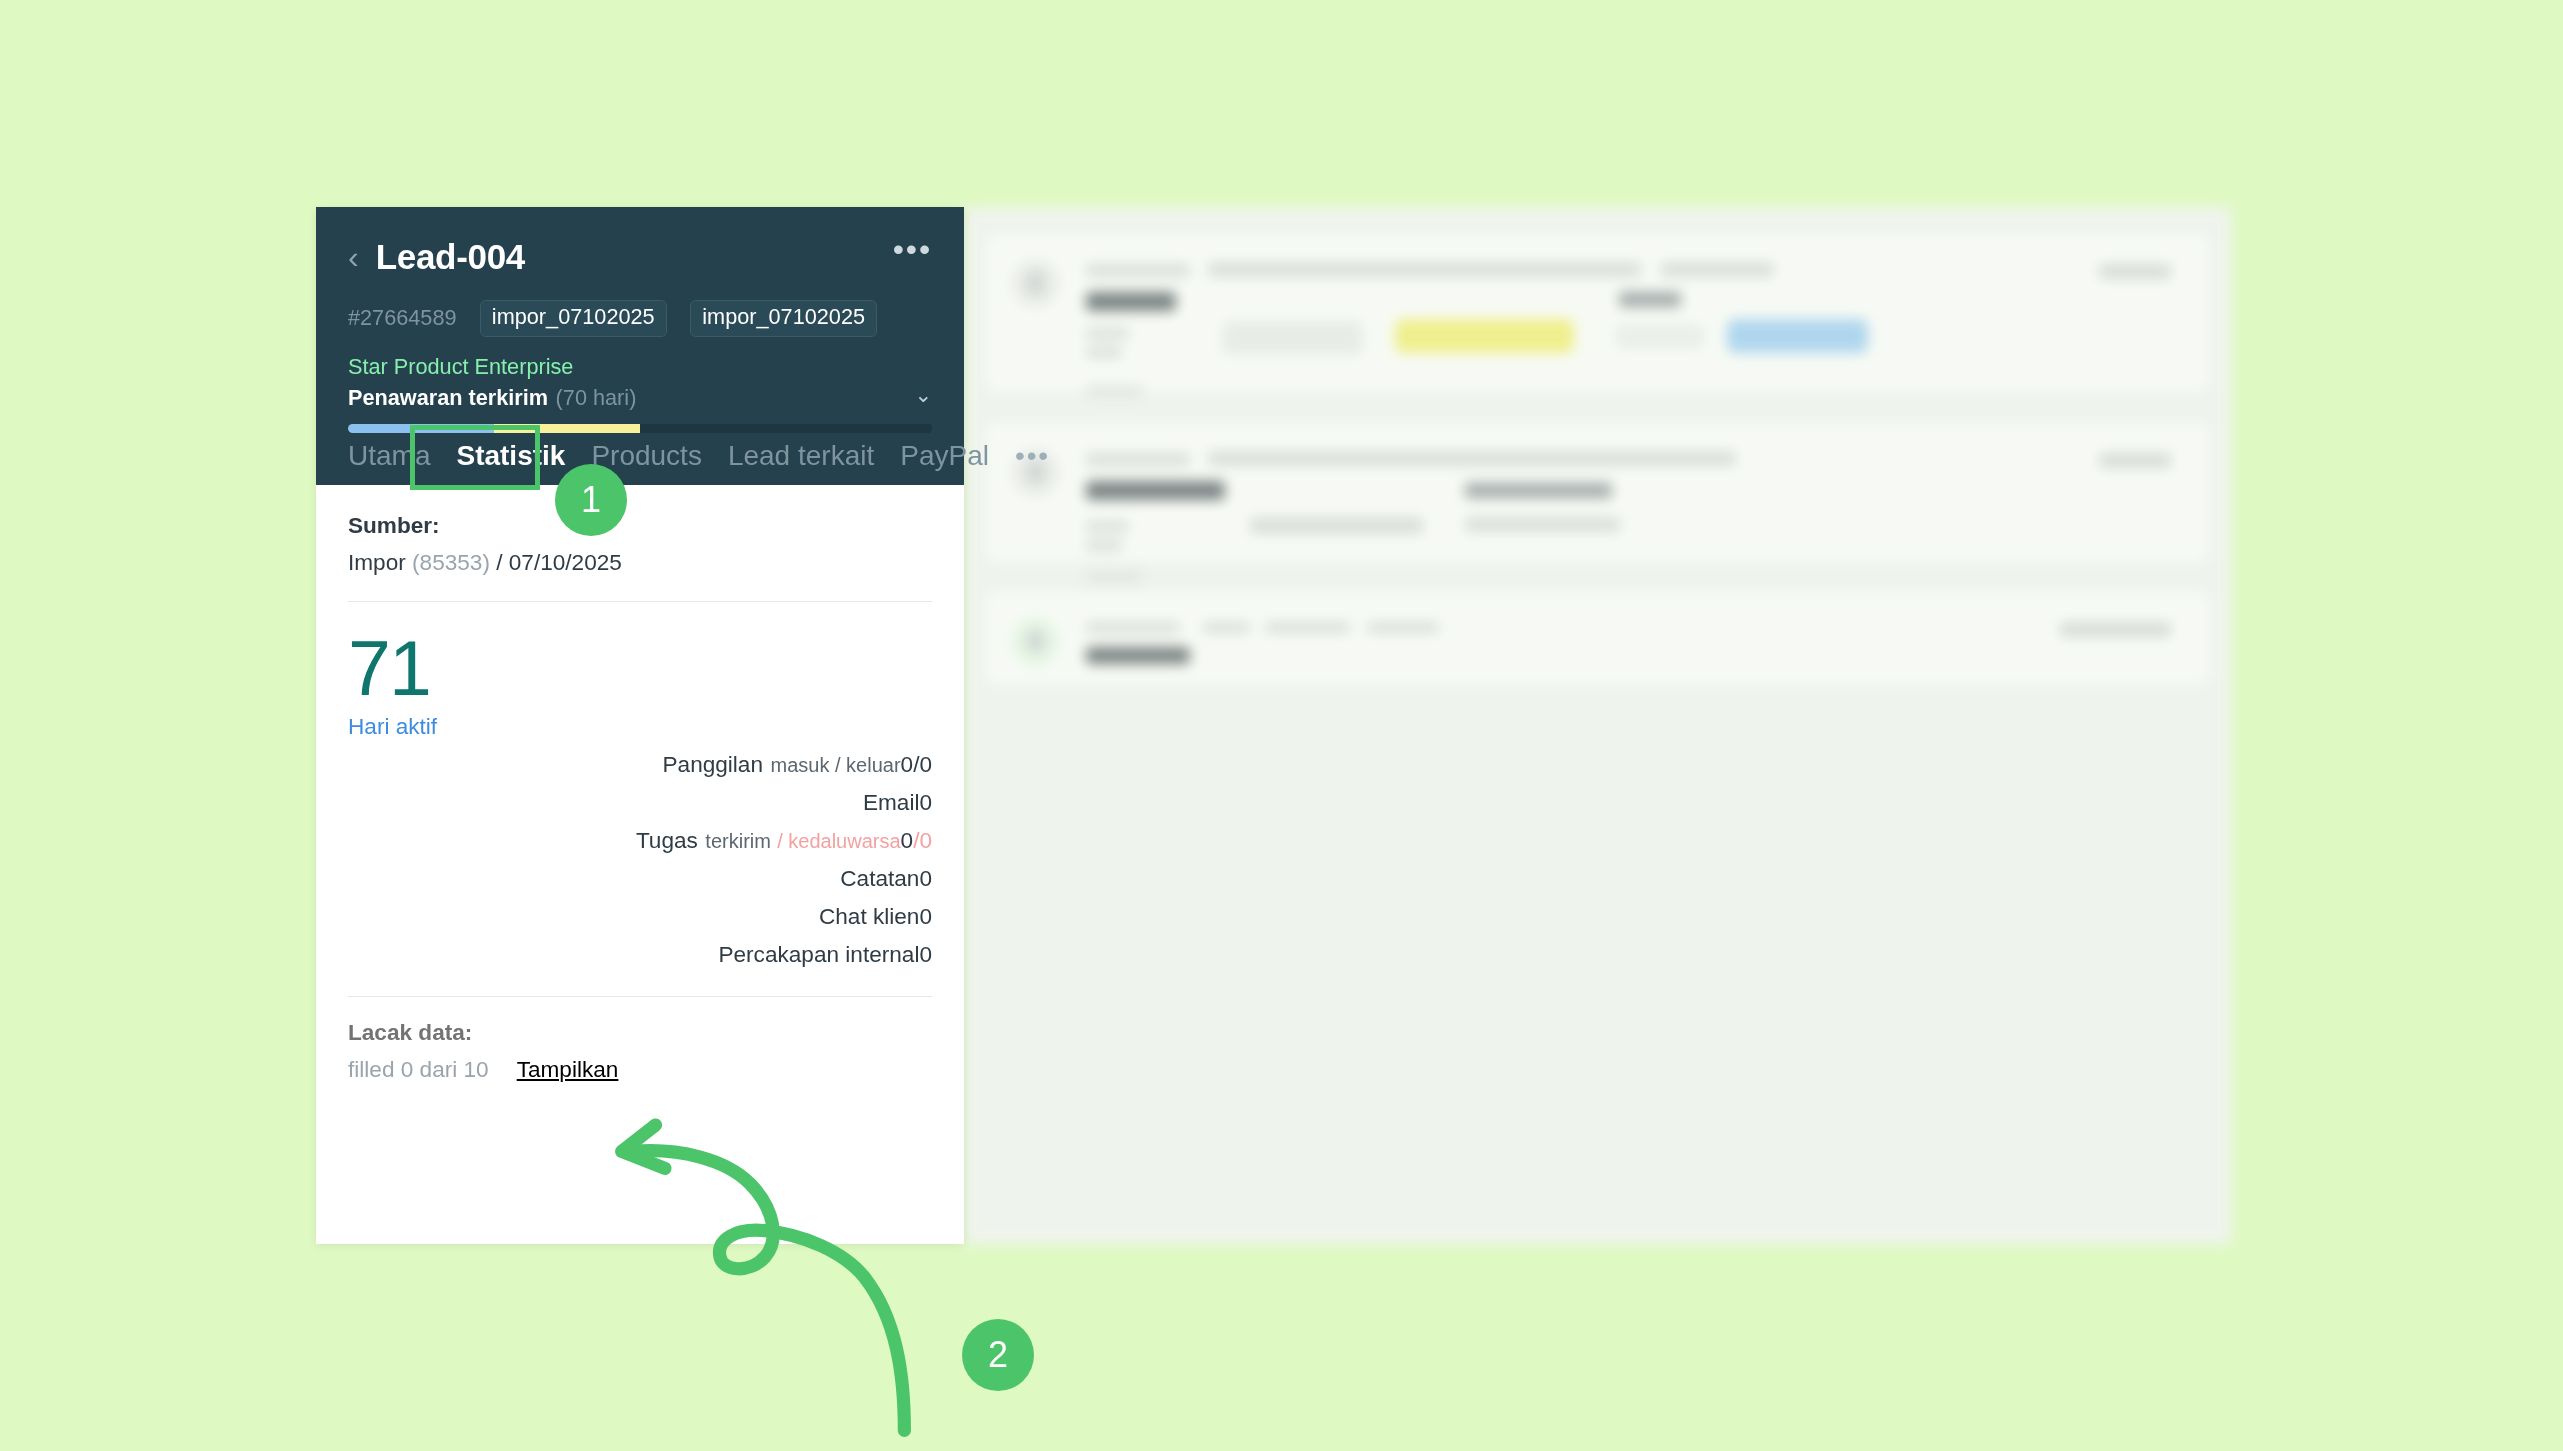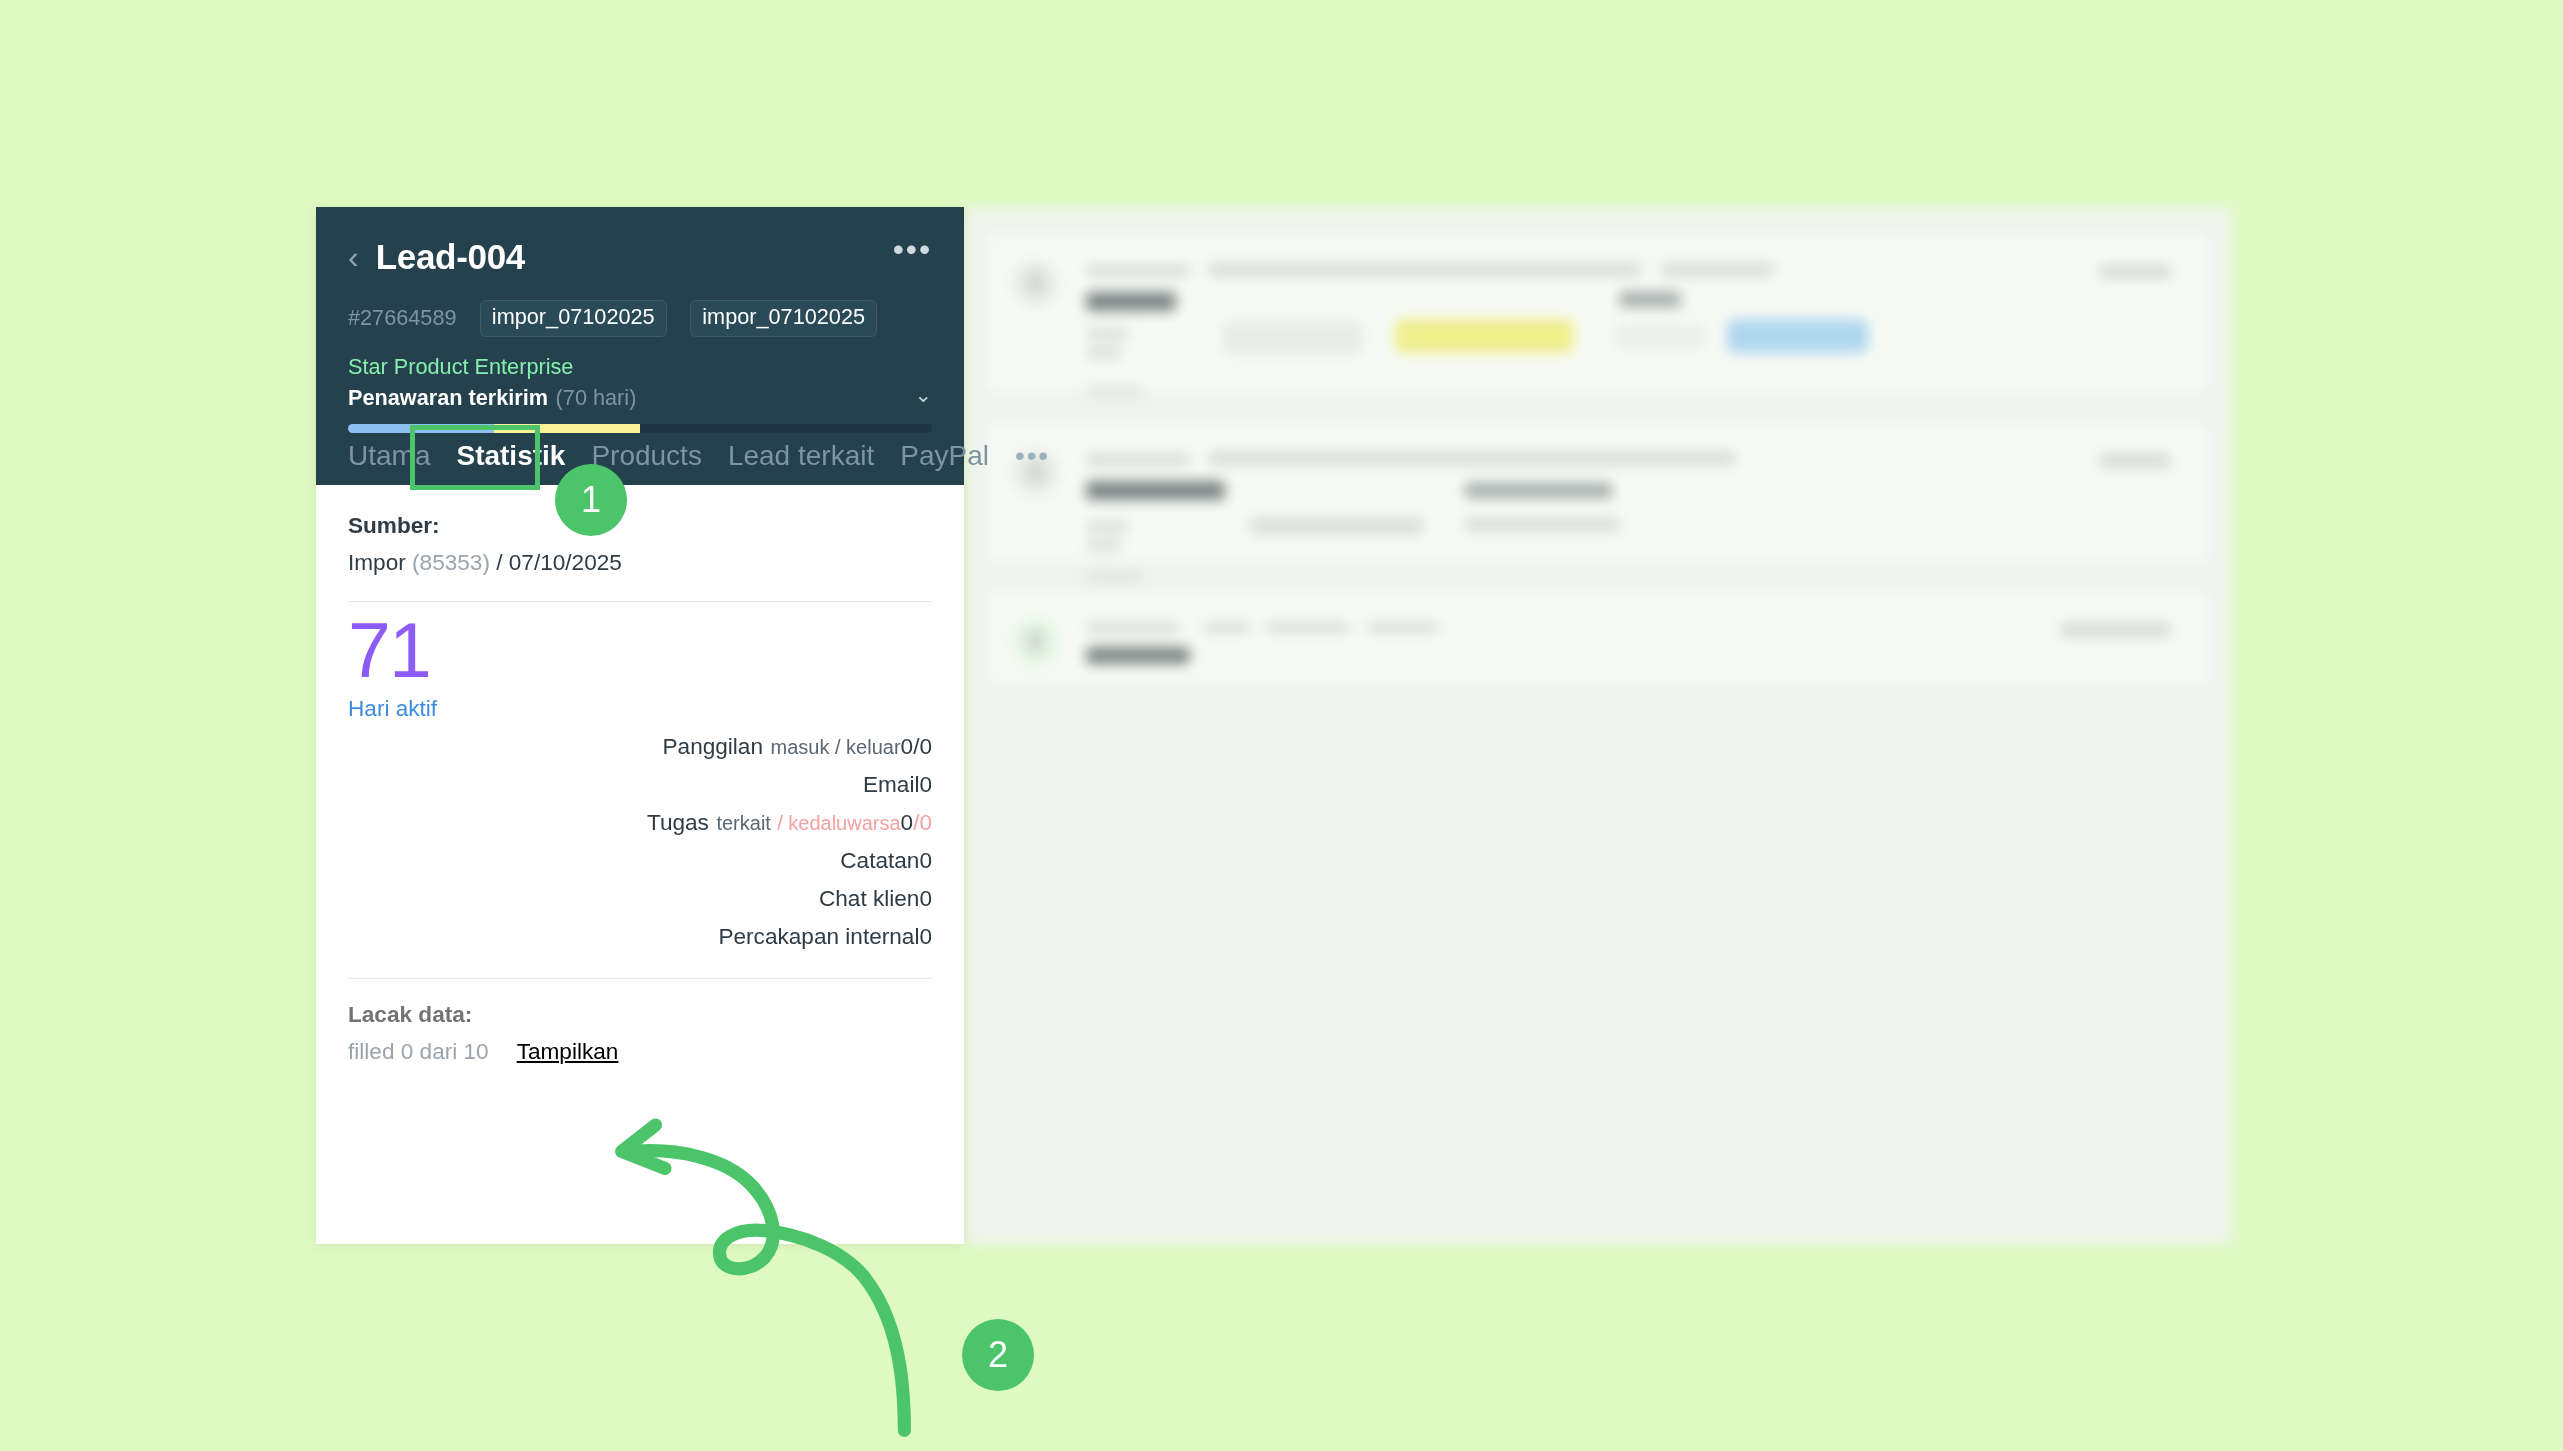--- a/index.html
+++ b/index.html
@@ -92,21 +92,21 @@
   .tab.active { color: #ffffff; font-weight: bold; }
   .tab.more { font-size: 28px; line-height: .6; letter-spacing: 1.9px; color: #9db0b9; }
 
   
   .lp-body { padding: 28px 32px 0 32px; }
   .src-label { font-size: 22.6px; font-weight: bold; color: #2f3b45; }
   .src-value { font-size: 22.6px; color: #2f3b45; margin-top: 11.3px; }
   .src-value .muted { color: #9aa4ad; }
   .divider { height: 0.9px; background: #e6e8ea; margin: 24.5px 0 0 0; }
 
-  .big-num { font-size: 77px; color: #8b5cf6; font-weight: 300; line-height: .95; margin-top: 12px; letter-spacing: -1.9px; }
+  .big-num { font-size: 77px; color: #0f766e; font-weight: 300; line-height: .95; margin-top: 30px; letter-spacing: -1.9px; }
   .big-num-label { font-size: 22.6px; color: #3e8ce0; margin-top: 9.4px; }
 
   .stat-row {
     display: flex; align-items: baseline; justify-content: flex-end;
     margin-top: 12px; font-size: 22.6px; color: #2f3b45;
   }
   .stat-row .lbl-main { }
   .stat-row .lbl-sub { font-size: 20px; color: #5b6771; margin-left: 7.5px; }
   .stat-row .lbl-warn { font-size: 20px; color: #f3a1a1; }
   .stat-row .val { color: #2f3b45; }
@@ -253,21 +253,21 @@
         <span class="val">0/0</span>
       </div>
 
       <div class="stat-row">
         <span class="lbl-main">Email</span>
         <span class="val">0</span>
       </div>
 
       <div class="stat-row">
         <span>
-          <span class="lbl-main">Tugas</span><span class="lbl-sub">terkait</span> <span class="lbl-warn">/ kedaluwarsa</span>
+          <span class="lbl-main">Tugas</span><span class="lbl-sub">terkirim</span> <span class="lbl-warn">/ kedaluwarsa</span>
         </span>
         <span class="val"><span>0</span><span class="warn">/0</span></span>
       </div>
 
       <div class="stat-row">
         <span class="lbl-main">Catatan</span>
         <span class="val">0</span>
       </div>
 
       <div class="stat-row">

